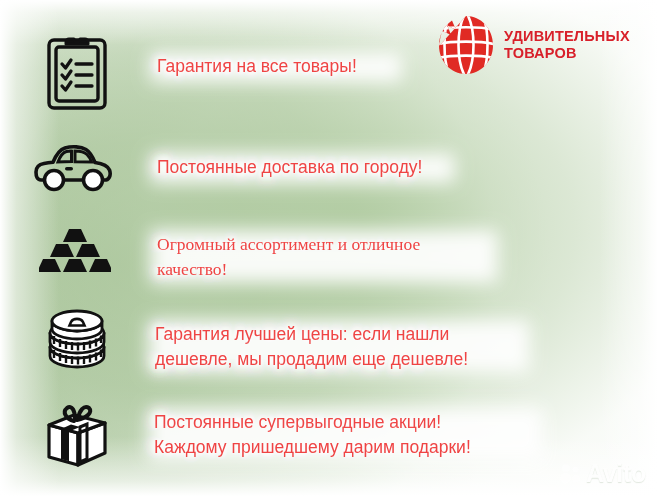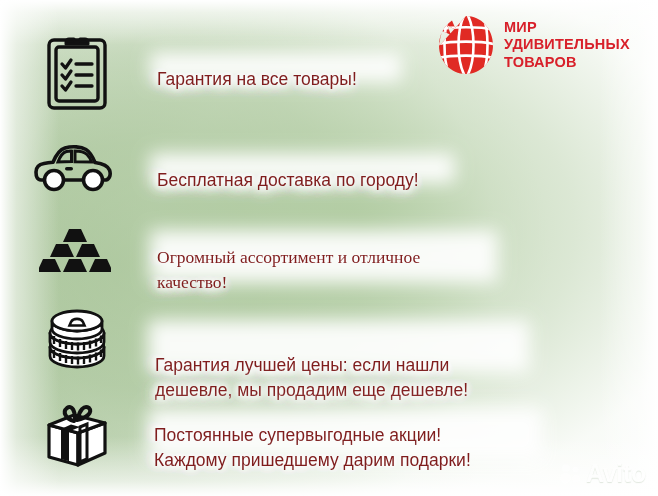--- a/index.html
+++ b/index.html
@@ -79,31 +79,30 @@
     position: absolute;
     display: flex;
     align-items: center;
     justify-content: center;
     width: 86px;
   }
   .icon-cell svg { display: block; }
 
   .text-cell {
     position: absolute;
-    color: #7f1d1d;
+    color: #ef4444;
     font-size: 17.5px;
     line-height: 25px;
     white-space: pre-line;
     
     text-shadow:
       0 0 7px #fff, 0 0 7px #fff, 0 0 7px #fff,
       0 0 14px #fff, 0 0 14px #fff, 0 0 14px #fff,
       0 0 20px #fff, 0 0 20px #fff,
       0 0 26px rgba(255,255,255,0.95);
-    margin-top: 13px;
   }
   .plate {
     position: absolute;
     border-radius: 3px;
     background: #ffffff;
     filter: blur(9px);
     opacity: 0.92;
   }
 
   
@@ -114,21 +113,21 @@
   #icon-2 { left: 30px; top: 142px; }
   #plate-2 { left: 150px; top: 153px; width: 305px; height: 30px; }
   #text-2 { left: 157px; top: 155px; }
 
   #icon-3 { left: 32px; top: 227px; }
   #plate-3 { left: 150px; top: 230px; width: 348px; height: 53px; }
   #text-3 { left: 157px; top: 232px; font-family: Liberation Serif, serif; }
 
   #icon-4 { left: 34px; top: 309px; }
   #plate-4 { left: 148px; top: 320px; width: 382px; height: 53px; }
-  #text-4 { left: 155px; top: 340px; }
+  #text-4 { left: 155px; top: 322px; }
 
   #icon-5 { left: 34px; top: 399px; }
   #plate-5 { left: 148px; top: 408px; width: 395px; height: 53px; }
   #text-5 { left: 154px; top: 410px; }
 
   
   .avito {
     position: absolute;
     right: 12px;
     bottom: 10px;
@@ -172,21 +171,20 @@
         <path d="M-2,31 C10,26.5 48,26.5 60,31"></path>
         <path d="M-2,45 C10,40.5 48,40.5 60,45"></path>
 
         <path d="M29,-2 C19,14 19,48 29,64"></path>
         <path d="M29,-2 C39,14 39,48 29,64"></path>
         <path d="M12,2 C6,16 6,46 12,60"></path>
         <path d="M46,2 C52,16 52,46 46,60"></path>
       </g>
     </svg>
     <div class="logo-text">
-      <div>МИР</div>
       <div>УДИВИТЕЛЬНЫХ</div>
       <div>ТОВАРОВ</div>
     </div>
   </div>
 
   <div class="icon-cell" id="icon-1">
     <svg width="66" height="80" viewBox="0 0 66 80">
       <g fill="none" stroke="#111111" stroke-width="3.4" stroke-linejoin="round">
         <rect x="5" y="8" width="56" height="68" rx="5"></rect>
         <rect x="12" y="15" width="42" height="54" rx="3"></rect>
@@ -211,21 +209,21 @@
                C22,13 26,7.5 31,6 C38,4 47,4.5 52,7.5 C56,10 59,15.5 61,20.5
                C68,21.5 74,24 75.5,28 C77,32 76,37 72,38 Z" fill="none" stroke="#111111" stroke-width="3.6" stroke-linejoin="round"></path>
       <path d="M24,20 C26,14.5 29,10.5 32.5,9.5 C35,8.8 36.5,8.8 37.5,9 L37.5,19.5 Z" fill="none" stroke="#111111" stroke-width="3"></path>
       <path d="M41,9 C46,9 50.5,10 53,12.5 C55,14.5 56.5,17 57.5,20 L41,19.8 Z" fill="none" stroke="#111111" stroke-width="3"></path>
       <rect x="31" y="25" width="8" height="3.6" rx="1.8" fill="#111111"></rect>
       <circle cx="20" cy="38" r="9.5" fill="#ffffff" stroke="#111111" stroke-width="3.6"></circle>
       <circle cx="59" cy="38" r="9.5" fill="#ffffff" stroke="#111111" stroke-width="3.6"></circle>
     </svg>
   </div>
   <div class="plate" id="plate-2"></div>
-  <div class="text-cell" id="text-2">Бесплатная доставка по городу!</div>
+  <div class="text-cell" id="text-2">Постоянные доставка по городу!</div>
 
   <div class="icon-cell" id="icon-3">
     <svg width="72" height="50" viewBox="0 0 72 50">
       <g fill="#111111">
 
         <path d="M30,2 h12 l6,13 h-24 z"></path>
 
         <path d="M17,17 h12 l6,13 h-24 z"></path>
         <path d="M43,17 h12 l6,13 h-24 z"></path>
 

